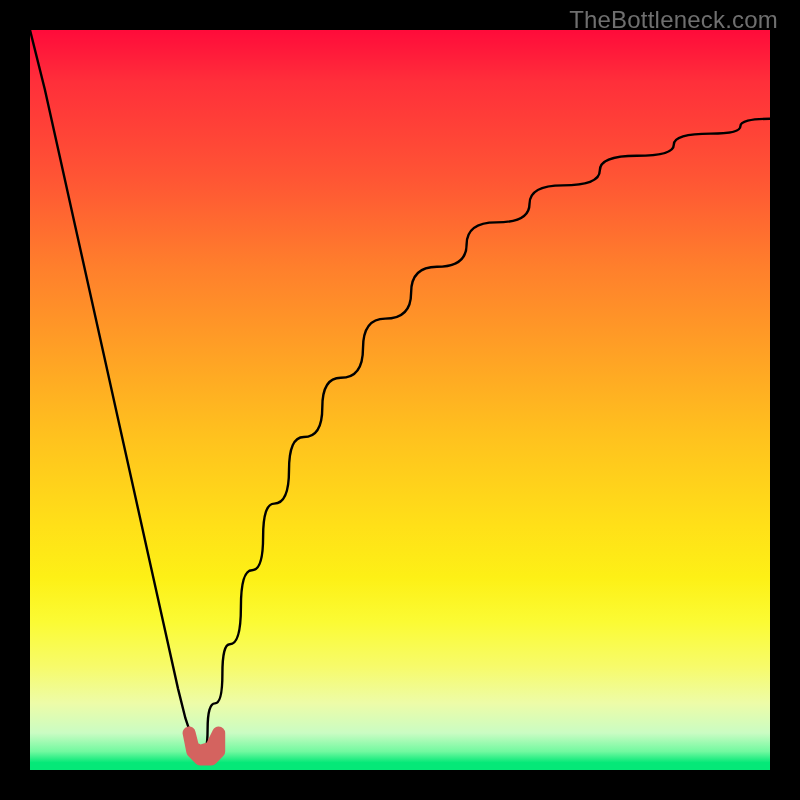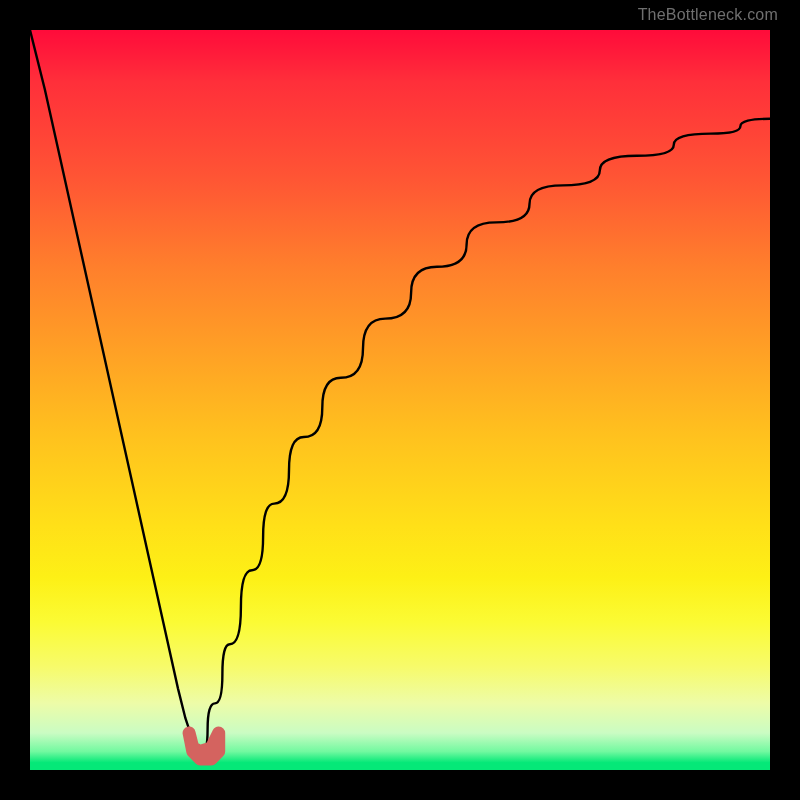--- a/index.html
+++ b/index.html
@@ -49,21 +49,21 @@
   svg.curves {
     position: absolute;
     left: 0; top: 0;
     width: 740px; height: 740px;
   }
   .watermark {
     position: absolute;
     top: 6px;
     right: 22px;
     color: #6f6f6f;
-    font-size: 16px;
+    font-size: 24px;
     letter-spacing: 0.2px;
     user-select: none;
   }
 </style>
 </head>
 <body>
 
 <div class="frame">
 
   <div class="plot-area">

